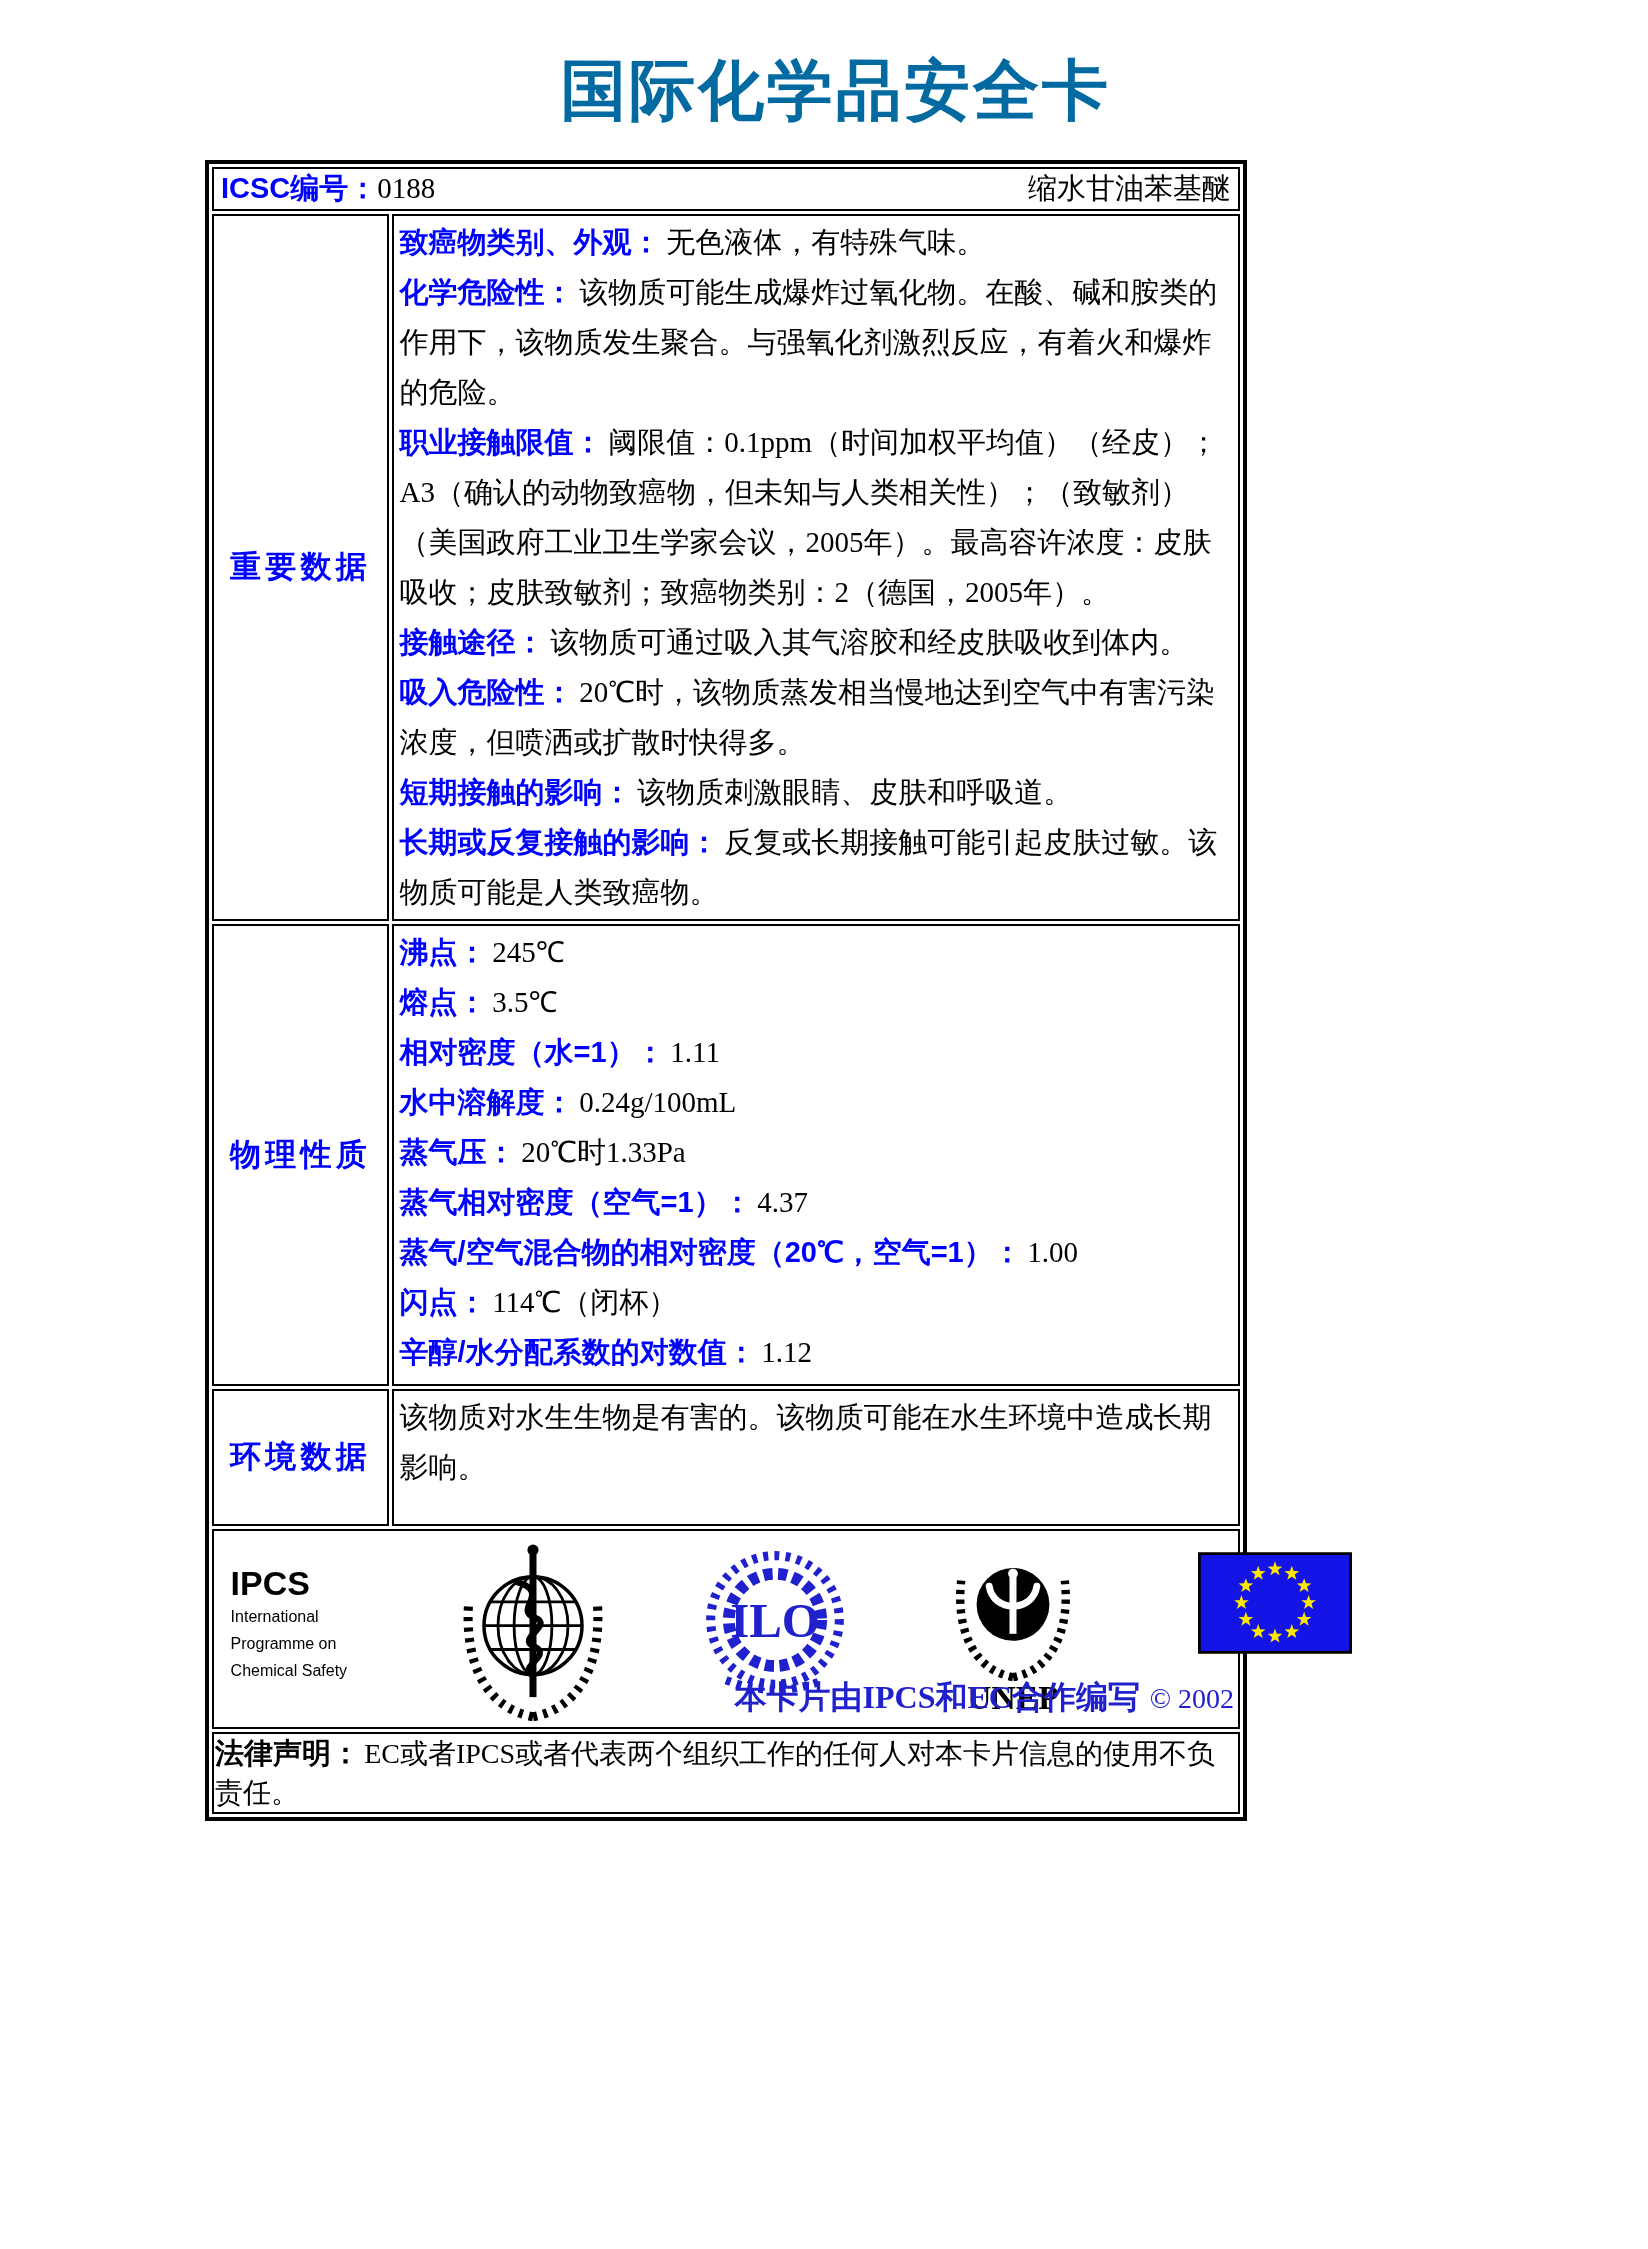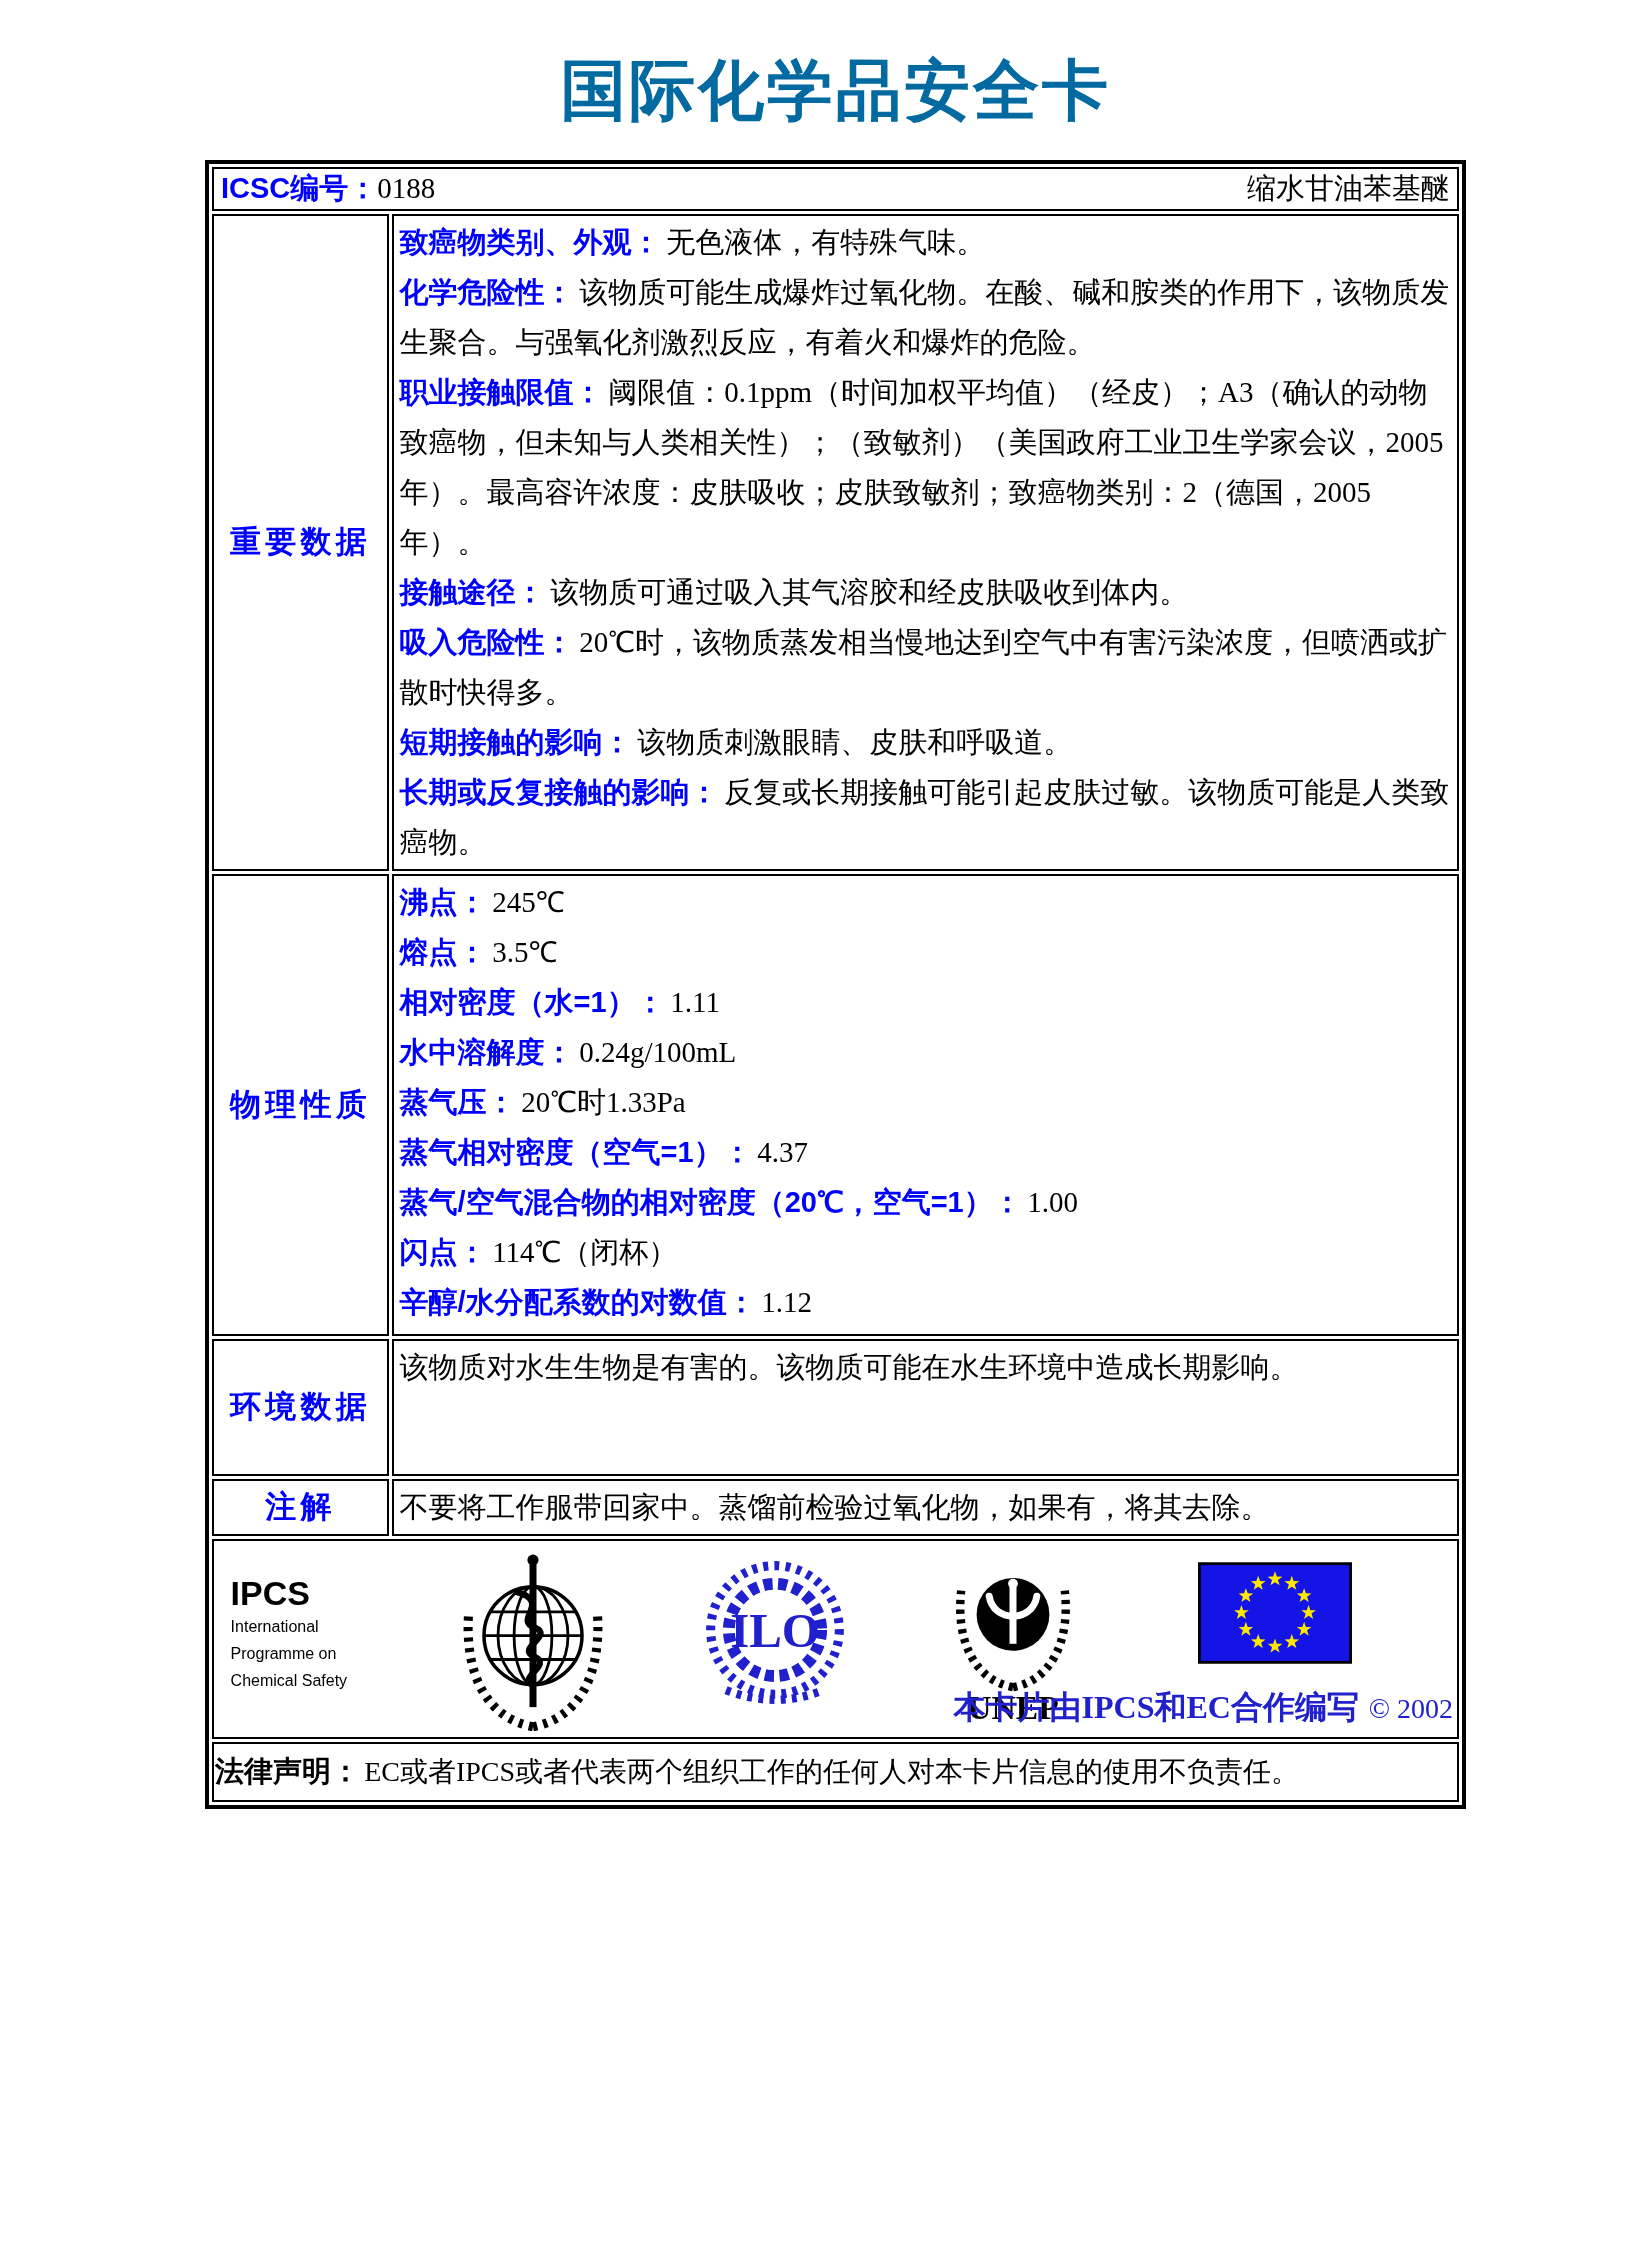--- a/index.html
+++ b/index.html
@@ -8,21 +8,21 @@
     width:1649px; height:2250px; position:relative; overflow:hidden;
     font-family:"Liberation Serif", serif; color:#000;
   }
   .page-title {
     position:absolute; top:55px; left:205px; width:1261px;
     text-align:center; font-size:66px; line-height:1.1; font-weight:bold;
     color:#0369a1; font-family:"Liberation Serif", serif;
     letter-spacing:2.8px;
   }
   table.card {
-    position:absolute; top:160px; left:205px; width:1261px;
+    position:absolute; top:160px; left:205px; width:1042px;
     border-collapse:separate; border-spacing:3.5px;
     border:4.9px solid #000; background:#fff; table-layout:fixed;
   }
   td { border:2.1px solid #000; vertical-align:top; background:#fff; }
   td.hdr-cell { height:32px; padding:0 7px; vertical-align:middle; }
   .hdr-flex { display:flex; justify-content:space-between; align-items:center; font-size:29px; }
   .blue { color:#0000ff; font-weight:bold; font-family:"Liberation Sans", sans-serif; }
   td.lbl {
     width:172px; text-align:center; vertical-align:middle;
     color:#0000ff; font-weight:bold; font-family:"Liberation Sans", sans-serif;
@@ -102,26 +102,20 @@
     </td>
   </tr>
 
   <tr>
     <td class="lbl" style="height:137px"><span>环境数据</span></td>
     <td class="content">
       <p><span>该物质对水生生物是有害的。该物质可能在水生环境中造成长期影响。</span></p>
     </td>
   </tr>
 
-  <tr>
-    <td class="lbl" style="height:45px"><span>注解</span></td>
-    <td class="content note-cell">
-      <p><span>不要将工作服带回家中。蒸馏前检验过氧化物，如果有，将其去除。</span></p>
-    </td>
-  </tr>
 
 
   <tr>
     <td colspan="2" class="footer-cell">
       <div class="footer-inner">
         <div class="ipcs-block">
           <div class="ipcs-title">IPCS</div>
           <div class="ipcs-line">International</div>
           <div class="ipcs-line">Programme on</div>
           <div class="ipcs-line">Chemical Safety</div>

